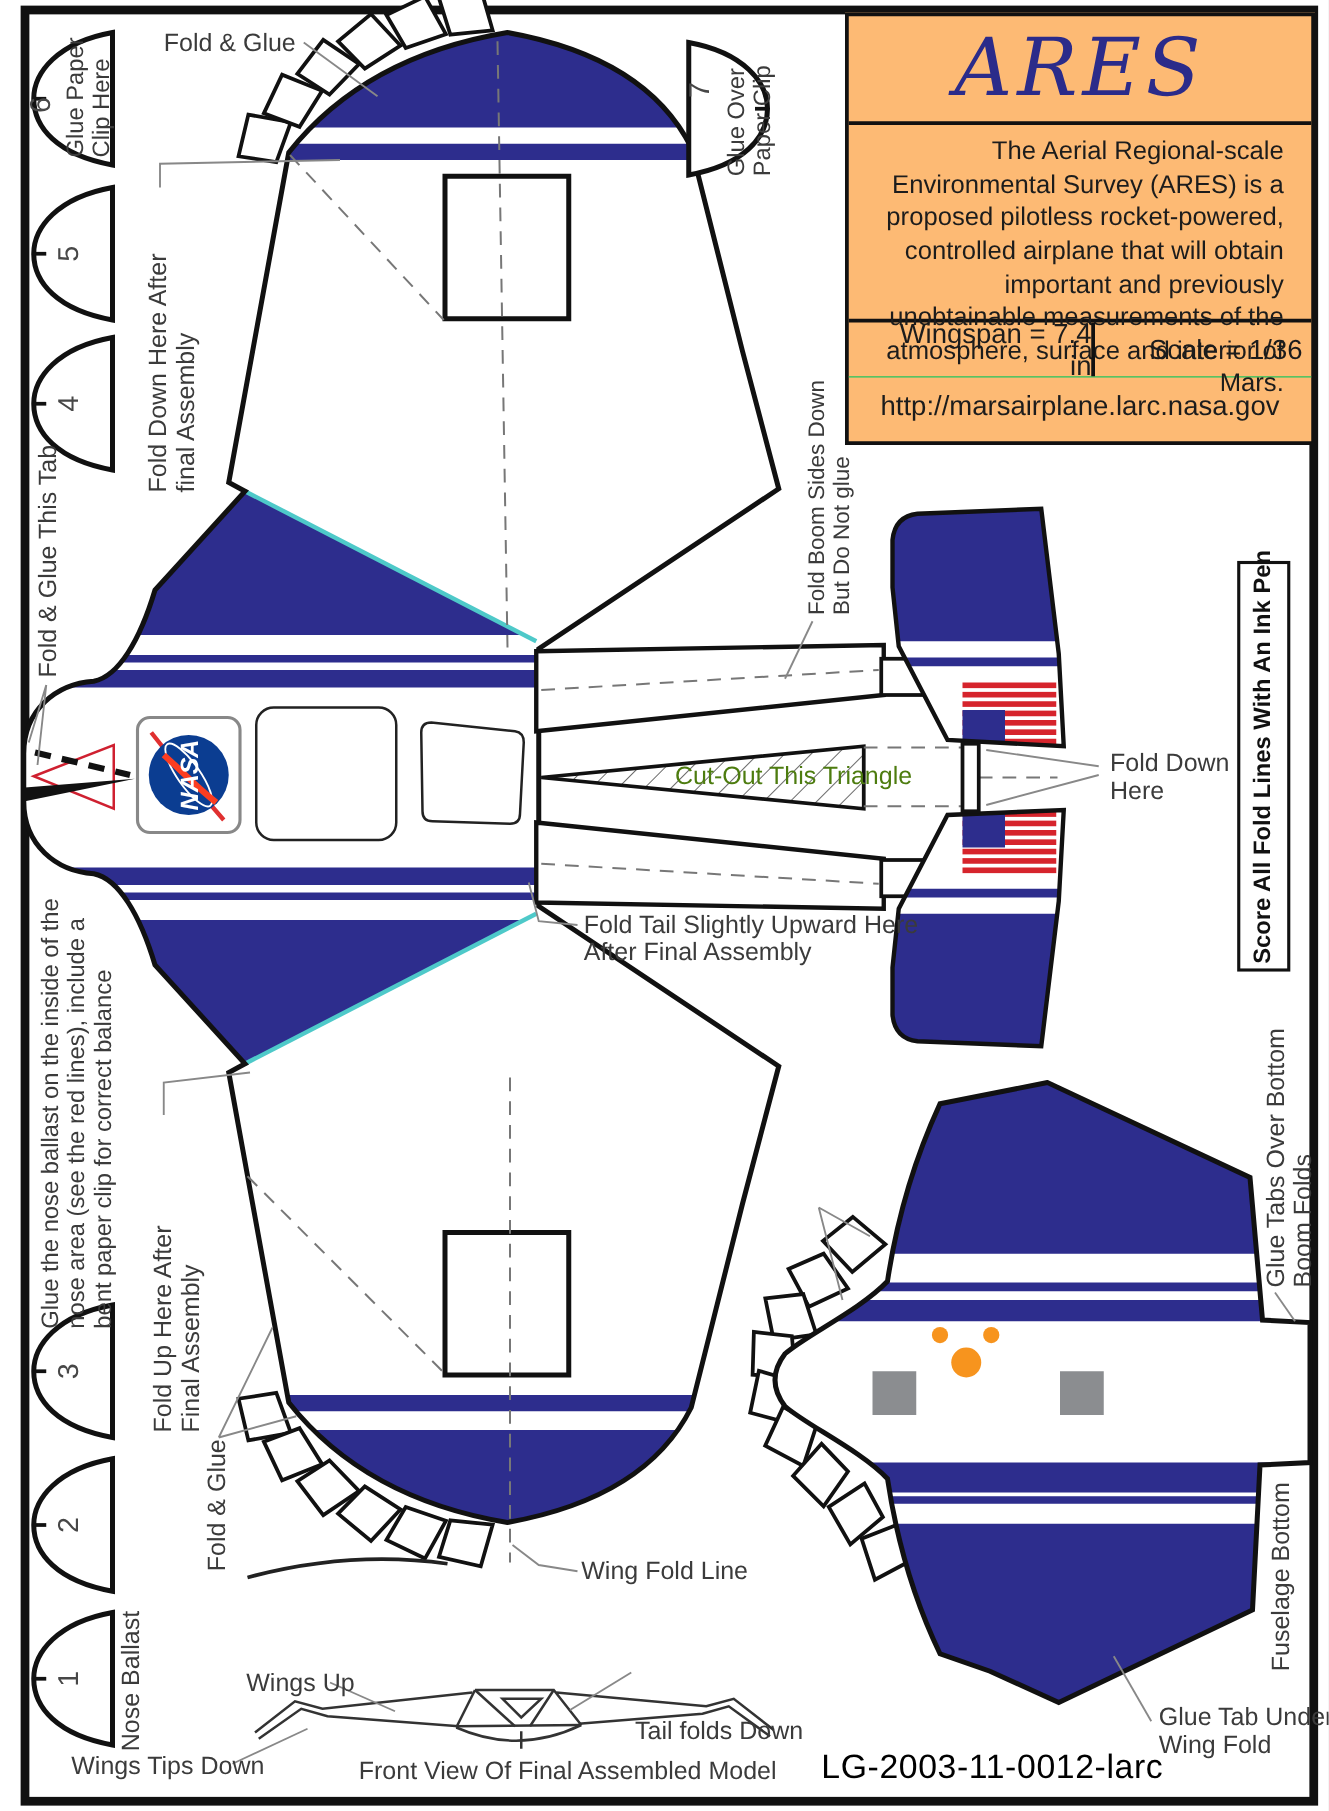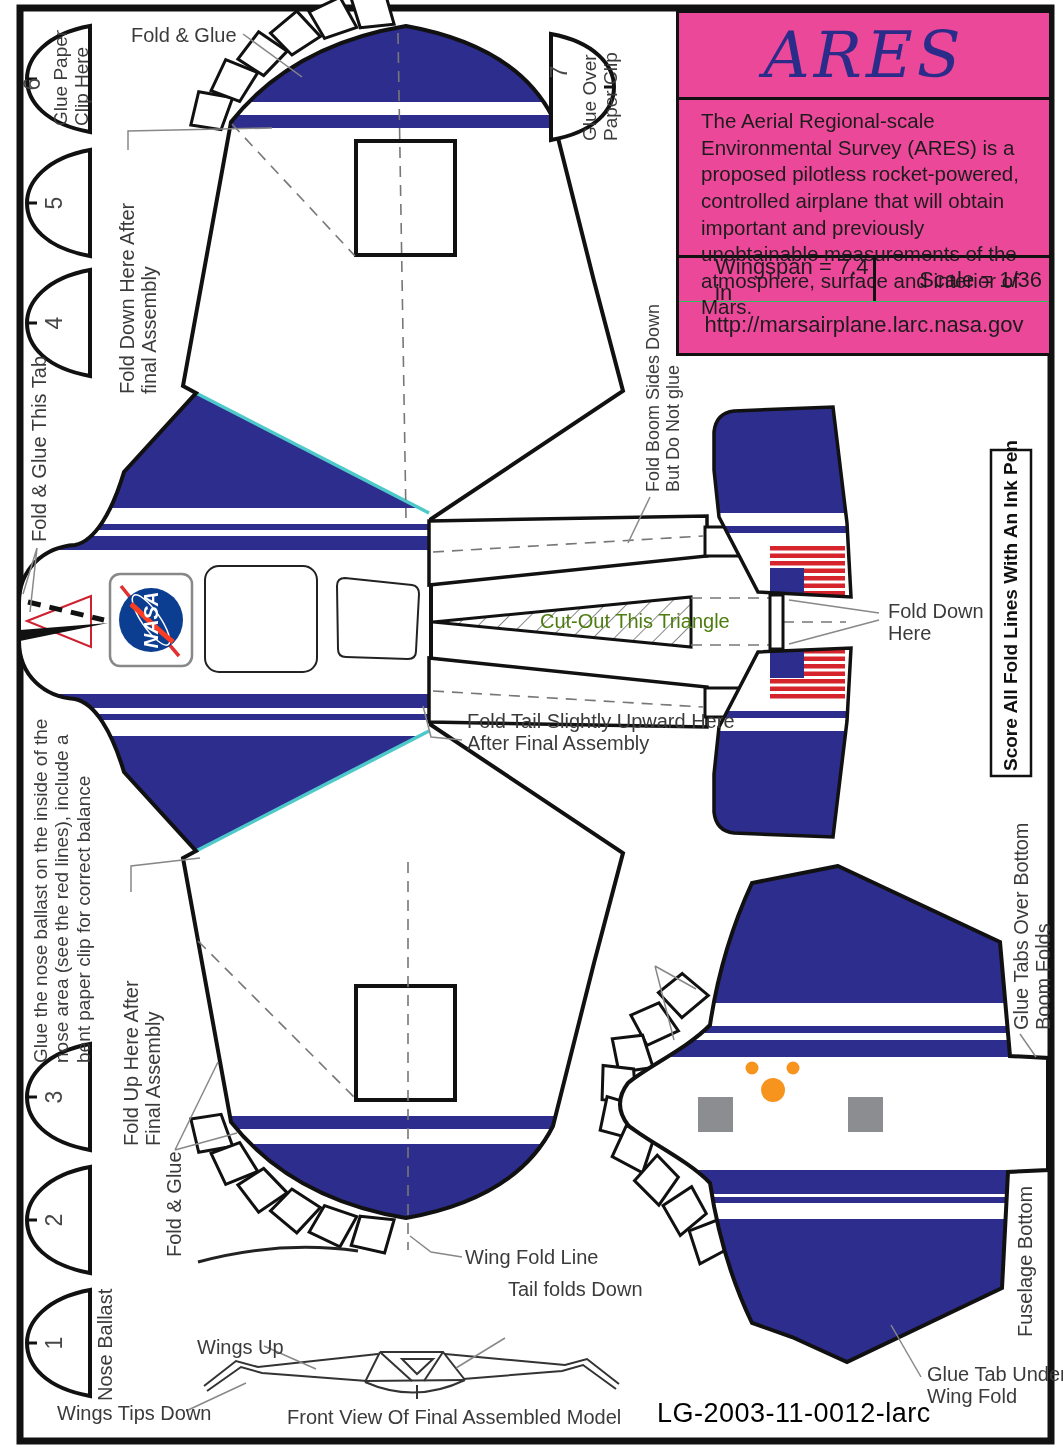--- a/index.html
+++ b/index.html
@@ -10,21 +10,21 @@
   .vlabel{transform:rotate(-90deg);transform-origin:0 0;}
   .sm{font-size:19px;}
   .xs{font-size:18px;}
   .ctr{text-align:center;white-space:normal;}
   .bold{font-weight:bold;color:#111;}
   .docid{font-size:27px;color:#000000;letter-spacing:.5px;}
   svg text{font-family:"Liberation Sans",sans-serif;}
   .num{font-size:23px;fill:#474747;}
   
   .info{position:absolute;left:676px;top:10px;width:376px;height:346px;border:3px solid #111;
-        box-sizing:border-box;background:#ec4899;}
+        box-sizing:border-box;background:#fdba74;text-align:right;}
   .info .title{height:84px;display:flex;align-items:center;justify-content:center;
         font-family:"DejaVu Serif","Liberation Serif",serif;font-style:italic;
         font-size:64px;color:#2b2b8a;letter-spacing:4px;}
   .info .desc{border-top:3px solid #111;padding:8px 22px;font-size:20.5px;line-height:1.3;
         color:#1c1c1c;height:158px;box-sizing:border-box;}
   .info .row{border-top:3px solid #111;display:flex;height:46px;box-sizing:border-box;}
   .info .cell{display:flex;align-items:center;justify-content:center;font-size:22px;color:#1c1c1c;margin-left:36px;}
   .info .c1{width:54%;border-right:3px solid #111;box-sizing:border-box;}
   .info .c2{width:46%;}
   .info .url{border-top:1px solid #22c55e;height:46px;display:flex;align-items:center;
@@ -284,30 +284,30 @@
   <div class="desc">The Aerial Regional-scale Environmental Survey (ARES) is a proposed pilotless rocket-powered, controlled airplane that will obtain important and previously unobtainable measurements of the atmosphere, surface and interior of Mars.</div>
   <div class="row">
     <div class="cell c1">Wingspan = 7.4 in</div>
     <div class="cell c2">Scale = 1/36</div>
   </div>
   <div class="url">http://marsairplane.larc.nasa.gov</div>
 </div>
 
 <div class="lbl" style="left:131px;top:24px;">Fold &amp; Glue</div>
 <div class="lbl" style="left:540px;top:610px;color:#4d7c0f;">Cut-Out This Triangle</div>
-<div class="lbl" style="left:467px;top:710px;">
+<div class="lbl" style="left:467px;top:729px;">
   <div>Fold Tail Slightly Upward Here</div>
   <div>After Final Assembly</div>
 </div>
 <div class="lbl" style="left:888px;top:600px;">
   <div>Fold Down</div>
   <div>Here</div>
 </div>
 <div class="lbl" style="left:197px;top:1336px;">Wings Up</div>
-<div class="lbl" style="left:508px;top:1278px;">Tail folds Down</div>
+<div class="lbl" style="left:508px;top:1374px;">Tail folds Down</div>
 <div class="lbl" style="left:287px;top:1406px;">Front View Of Final Assembled Model</div>
 <div class="lbl" style="left:57px;top:1402px;">Wings Tips Down</div>
 <div class="lbl" style="left:465px;top:1246px;">Wing Fold Line</div>
 <div class="lbl" style="left:927px;top:1363px;">
   <div>Glue Tab Under</div>
   <div>Wing Fold</div>
 </div>
 <div class="lbl docid" style="left:657px;top:1398px;">LG-2003-11-0012-larc</div>
 
 <div class="lbl vlabel" style="left:116px;top:394px;">

